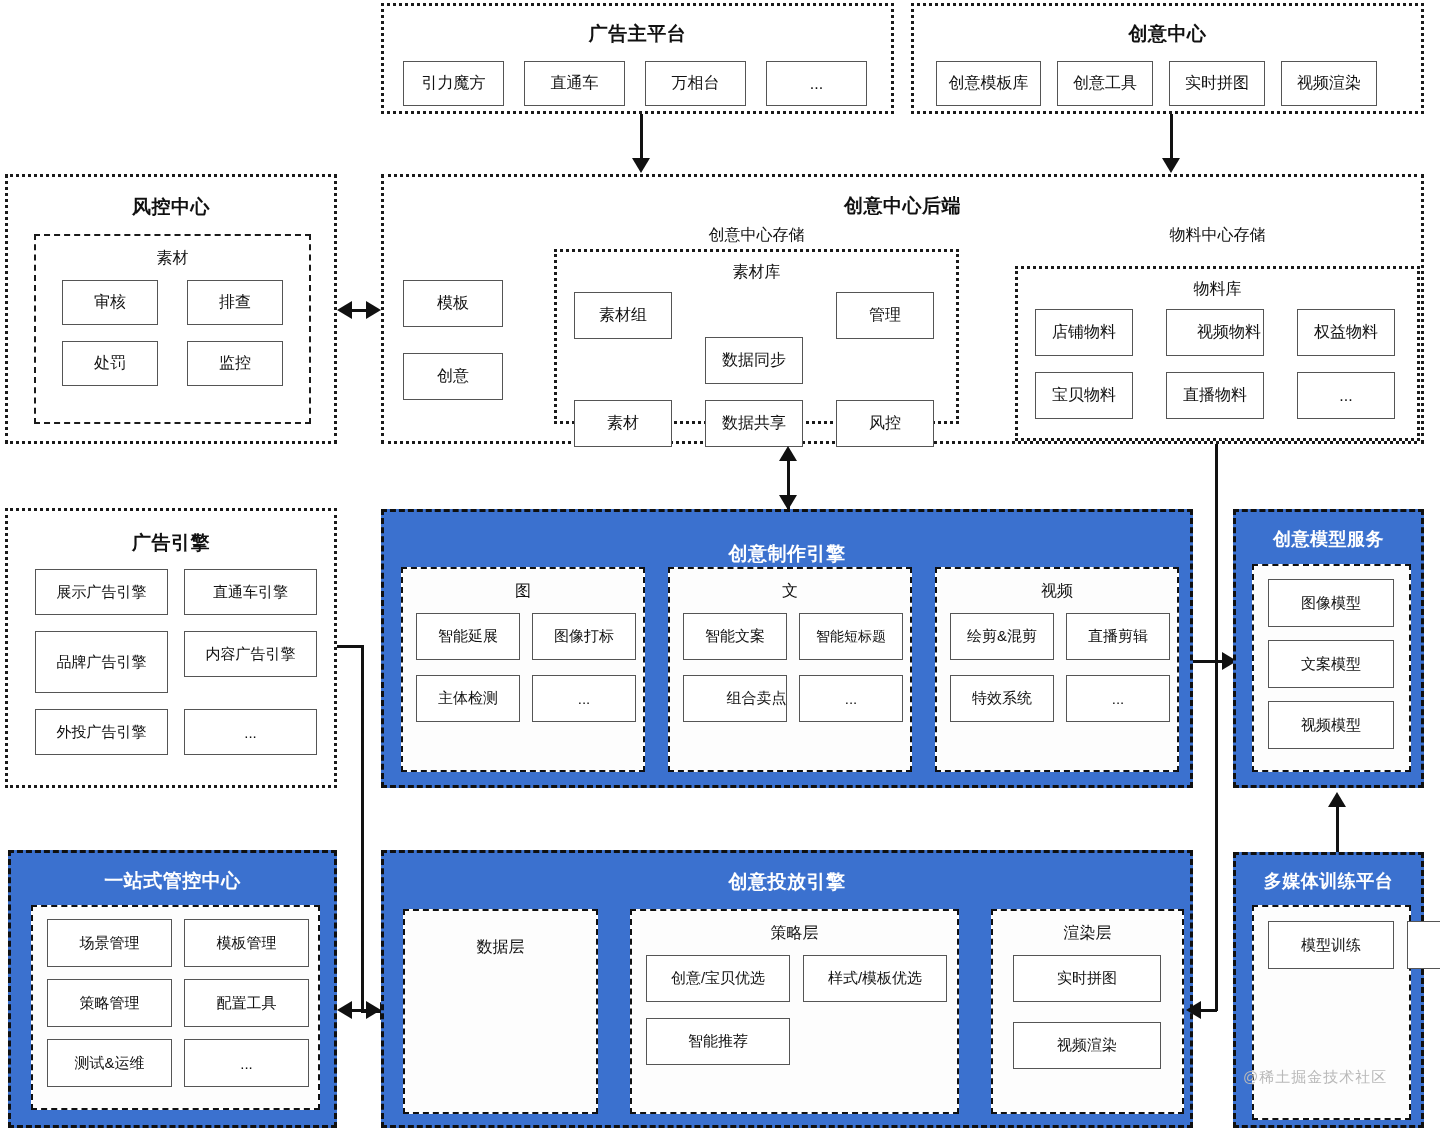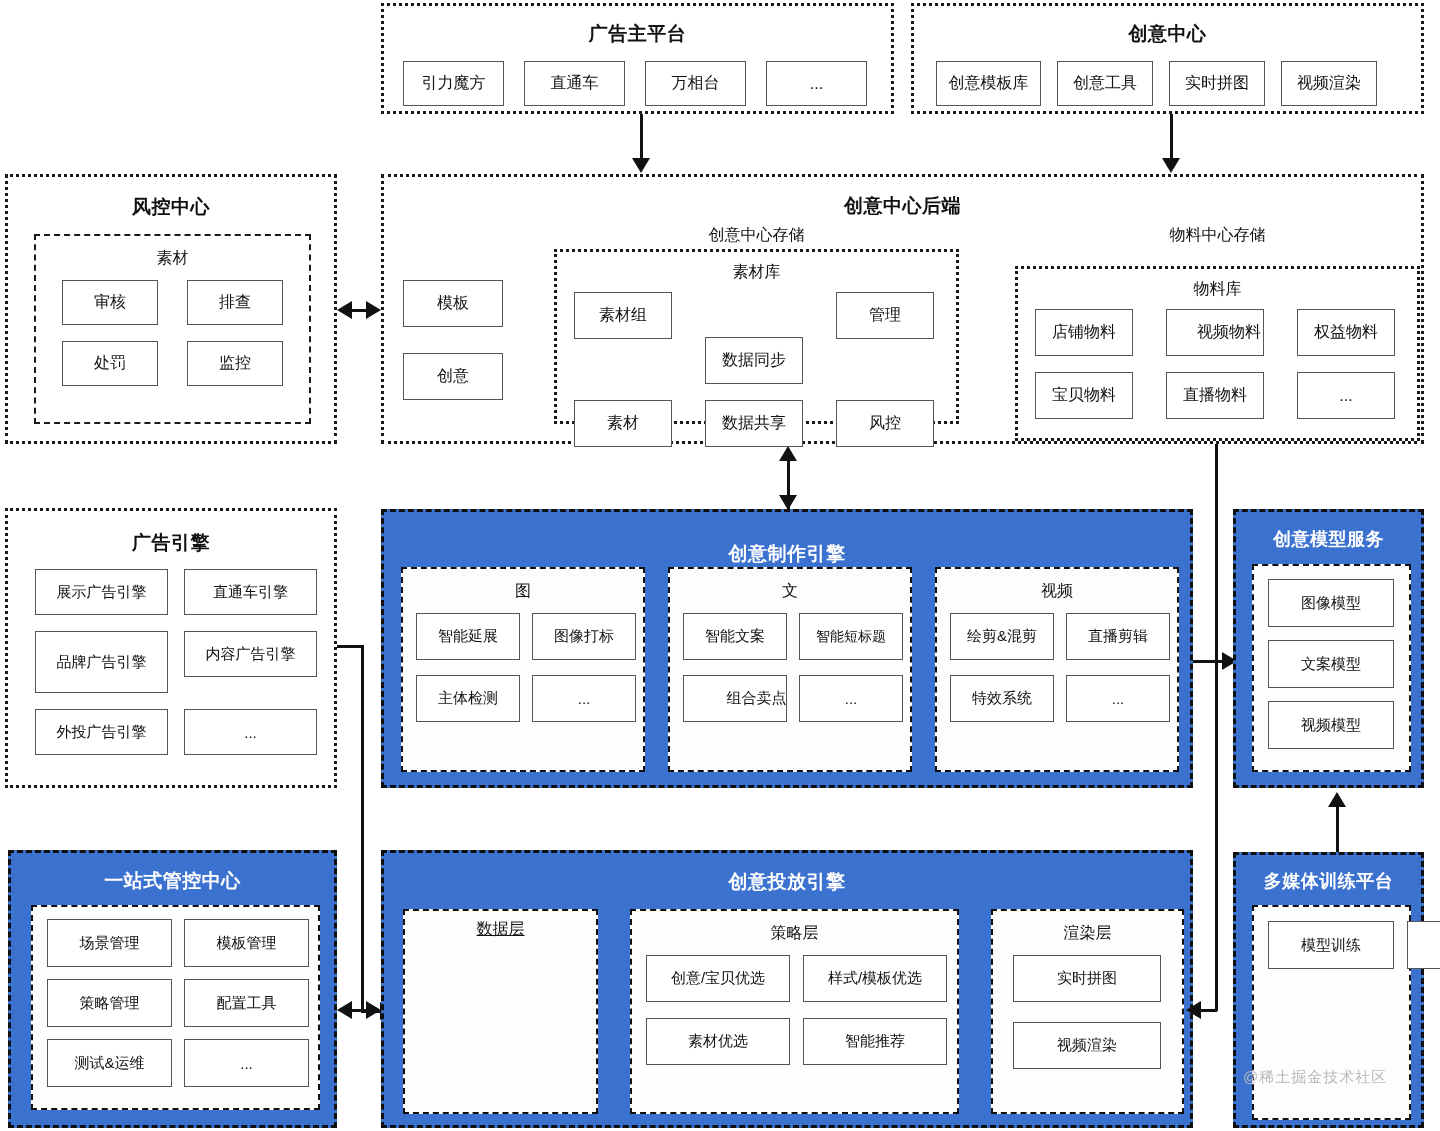--- a/index.html
+++ b/index.html
@@ -259,29 +259,28 @@
   </div>
 
   <div class="ln h" style="left:344px;top:1009px;width:30px;"></div>
   <div class="arrow left" style="left:337px;top:1001px;"></div>
   <div class="arrow right" style="left:366px;top:1001px;"></div>
 
   <div class="blue" style="left:381px;top:850px;width:812px;height:278px;">
     <div class="grp-title" style="margin-top:19px;">创意投放引擎</div>
 
     <div class="inner-white" style="left:19px;top:56px;width:195px;height:205px;">
-      <div class="sub-title" style="margin-top:10px;text-decoration:underline;">数据层</div>
+      <div class="sub-title" style="margin-top:28px;">数据层</div>
     </div>
 
     <div class="inner-white" style="left:246px;top:56px;width:329px;height:205px;">
       <div class="sub-title" style="margin-top:14px;">策略层</div>
       <div style="position:absolute;left:14px;top:44px;display:grid;grid-template-columns:144px 144px;gap:16px 13px;">
         <div class="cell small" style="height:47px;">创意/宝贝优选</div>
         <div class="cell small" style="height:47px;">样式/模板优选</div>
-        <div class="cell small" style="height:47px;">素材优选</div>
         <div class="cell small" style="height:47px;">智能推荐</div>
       </div>
     </div>
 
     <div class="inner-white" style="left:607px;top:56px;width:193px;height:205px;">
       <div class="sub-title" style="margin-top:14px;">渲染层</div>
       <div style="position:absolute;left:20px;top:44px;display:flex;flex-direction:column;gap:20px;">
         <div class="cell small" style="width:148px;height:47px;">实时拼图</div>
         <div class="cell small" style="width:148px;height:47px;">视频渲染</div>
       </div>

